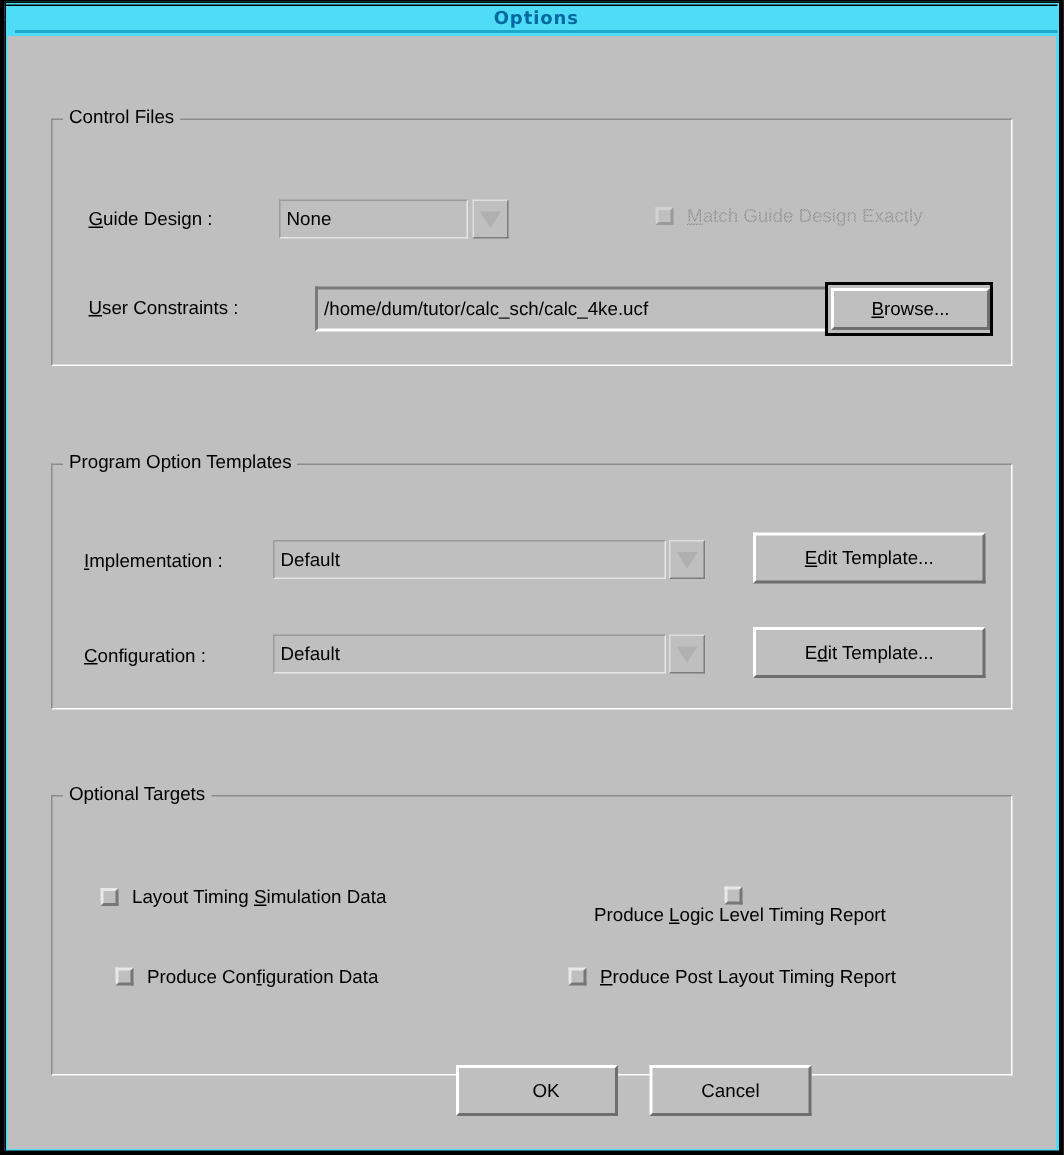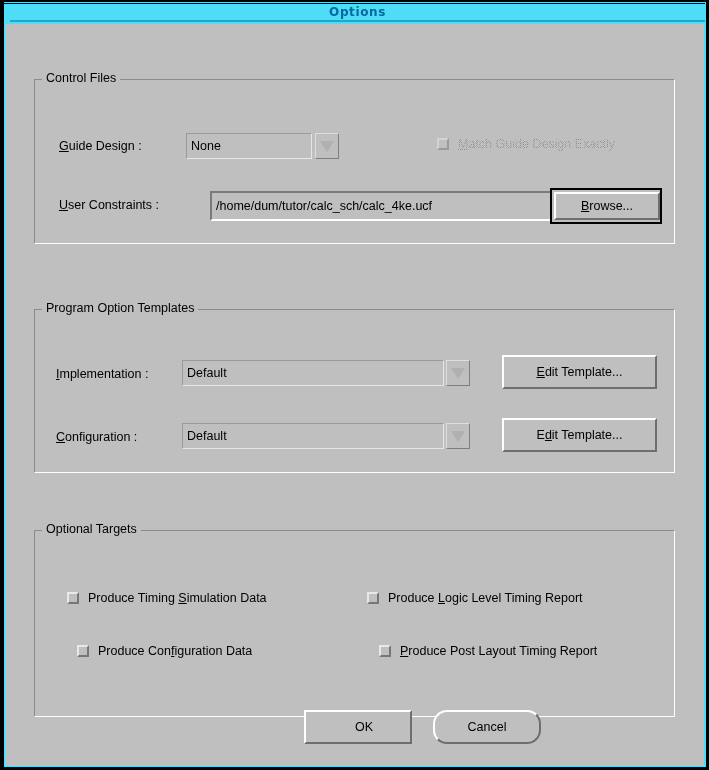--- a/index.html
+++ b/index.html
@@ -350,38 +350,38 @@
         <span><span>E</span><span class="u">d</span><span>it Template...</span></span>
       </div>
     </div>
 
     <div class="groupbox" style="left:29px; top:498px; width:641px; height:195px;">
       <div class="gb-frame"></div>
       <div class="gb-title">Optional Targets</div>
 
       <div class="cb-row" style="left:33px; top:69px;">
         <span class="cb-box"></span>
-        <span class="cb-label"><span>Produce Timing </span><span class="u">S</span><span>imulation Data</span></span>
-      </div>
-
-      <div class="cb-row" style="left:333px; top:69px;">
+        <span class="cb-label"><span>Layout Timing </span><span class="u">S</span><span>imulation Data</span></span>
+      </div>
+
+      <div class="cb-row" style="left:353px; top:69px;flex-direction:column;">
         <span class="cb-box"></span>
         <span class="cb-label"><span>Produce </span><span class="u">L</span><span>ogic Level Timing Report</span></span>
       </div>
 
       <div class="cb-row" style="left:43px; top:122px;text-align:center;">
         <span class="cb-box"></span>
         <span class="cb-label"><span>Produce Con</span><span class="u">f</span><span>iguration Data</span></span>
       </div>
 
       <div class="cb-row" style="left:345px; top:122px;">
         <span class="cb-box"></span>
         <span class="cb-label"><span></span><span class="u">P</span><span>roduce Post Layout Timing Report</span></span>
       </div>
     </div>
 
     <div class="btn" style="left:299px; top:686px; width:108px; height:34px;padding-left:12px;">OK</div>
 
-    <div class="btn" style="left:428px; top:686px; width:108px; height:34px;border-radius:14px;">Cancel</div>
+    <div class="btn" style="left:428px; top:686px; width:108px; height:34px;">Cancel</div>
 
 
   </div>
 </div>
 
 </body></html>

